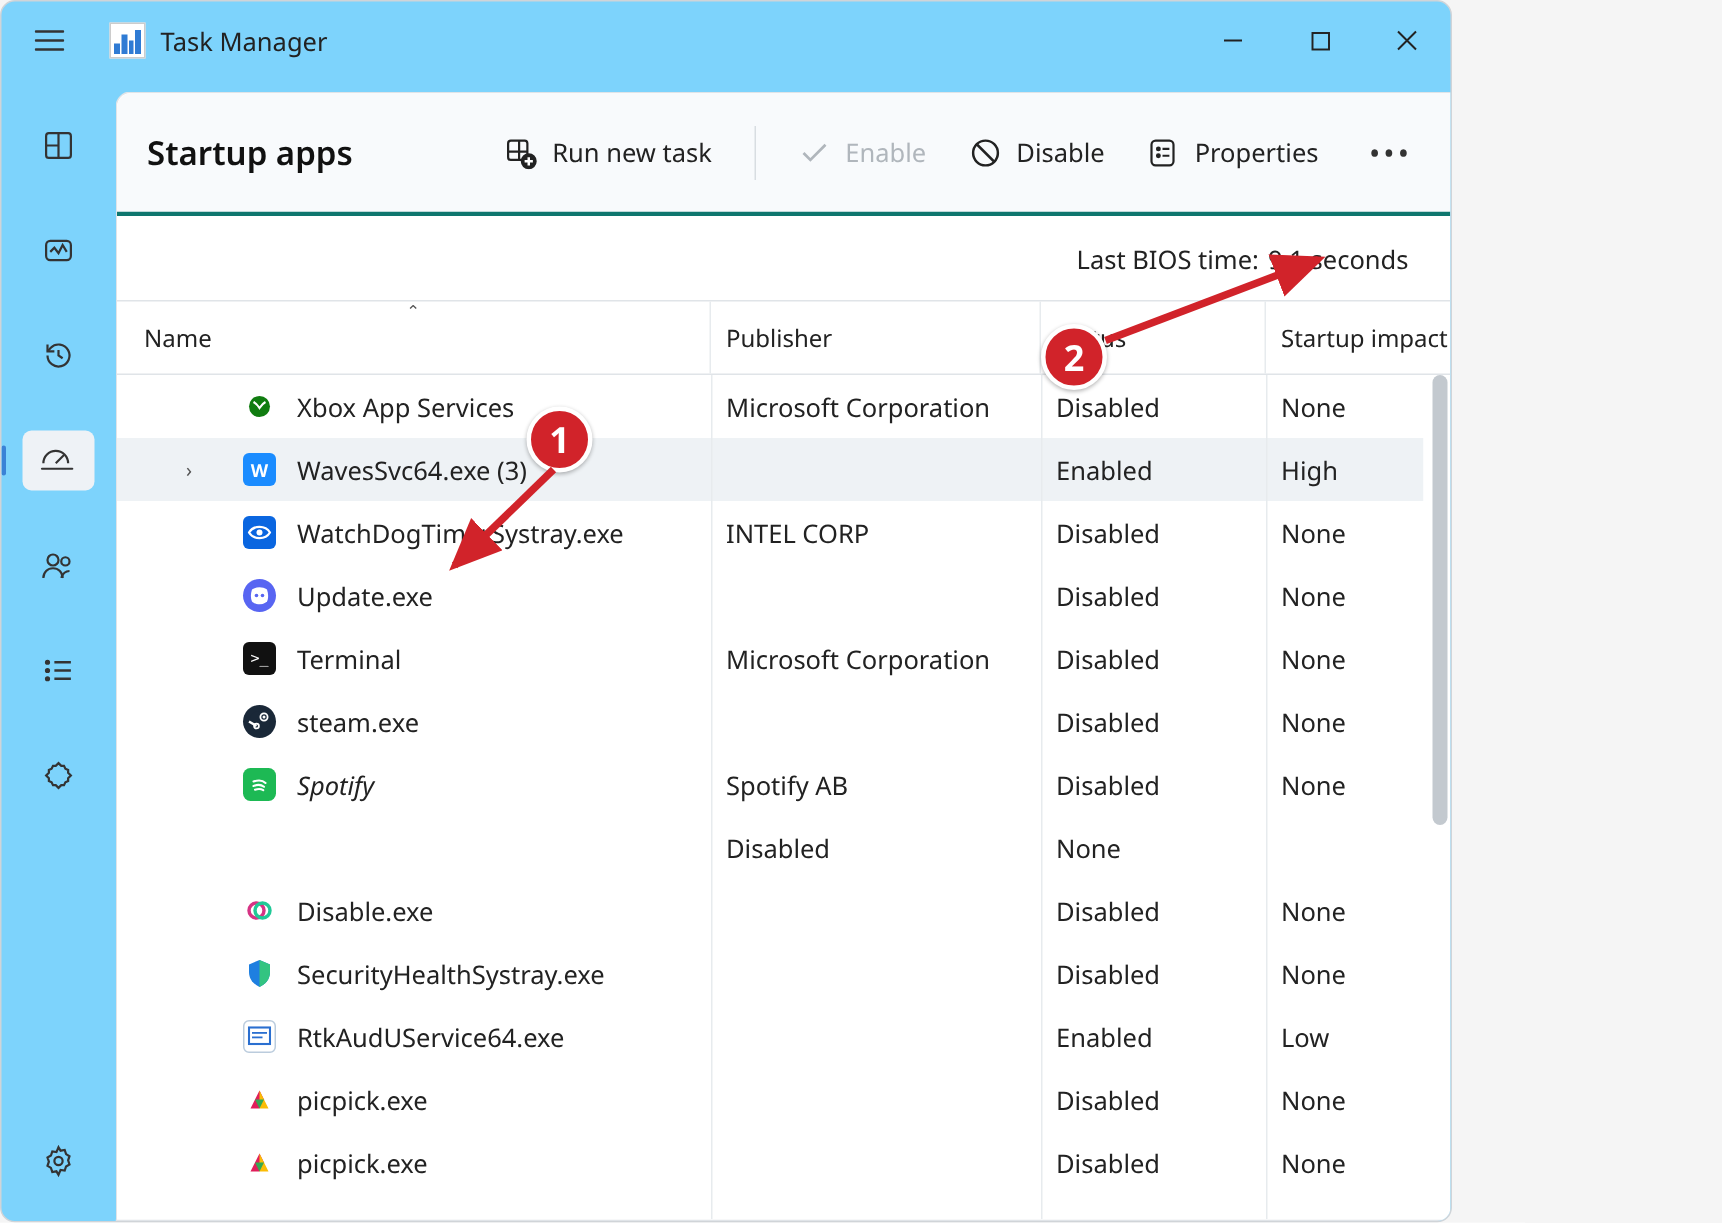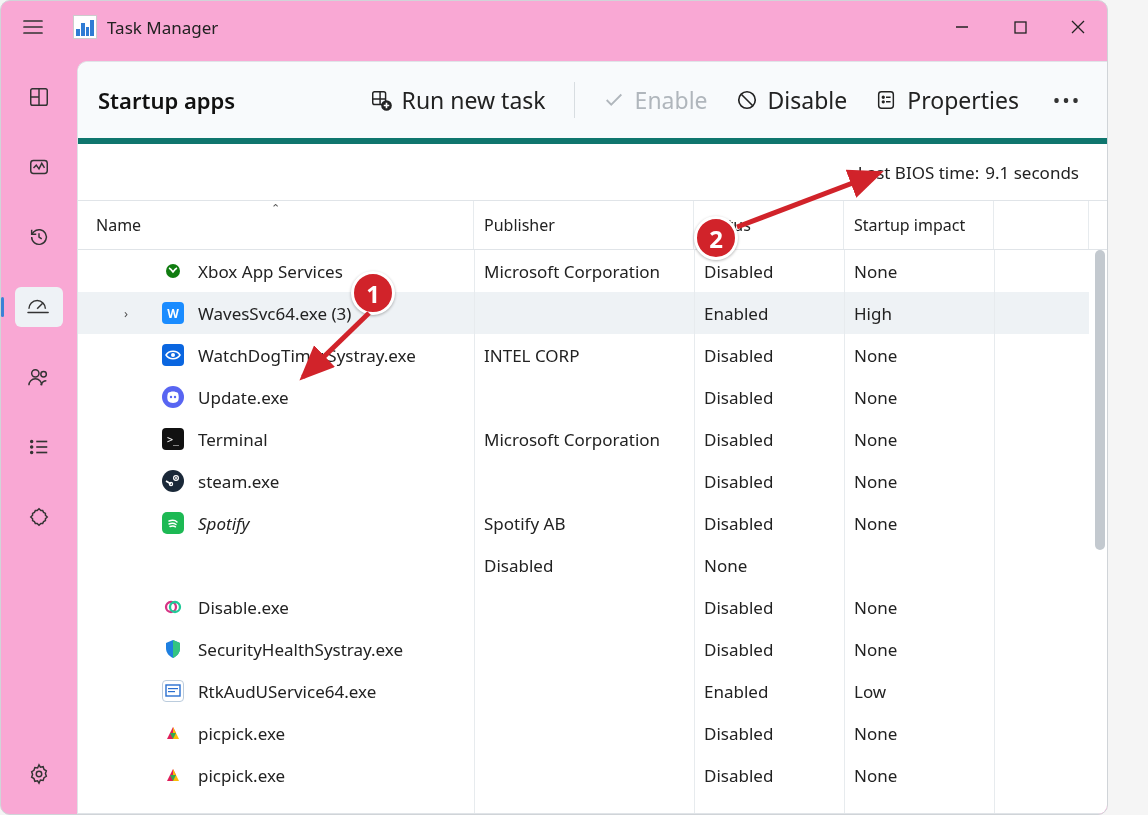--- a/index.html
+++ b/index.html
@@ -1,21 +1,21 @@
 <!DOCTYPE html>
 <html><head>
 <meta charset="utf-8">
 <style>
   * { box-sizing: border-box; margin: 0; padding: 0; }
   html, body { width: 1148px; height: 815px; overflow: hidden; background: #f5f5f5; font-family: "Segoe UI", system-ui, sans-serif; }
   .window {
     position: relative;
-    width: 1108px;
+    width: 968px;
     height: 815px;
-    background: #f9a8d4;
+    background: #7dd3fc;
     border-radius: 10px;
     border: 1px solid #d0d4d8;
     overflow: hidden;
   }
   
   .titlebar {
     display: flex; align-items: center; height: 52px;
     padding-left: 12px;
   }
   .hamburger {
@@ -57,27 +57,27 @@
     position: absolute; left: 76px; top: 60px; right: 0; bottom: 0;
     border-top-left-radius: 10px;
     border: 1px solid #e0e4e8;
     border-right: none;
     background: #ffffff;
     display: flex; flex-direction: column;
     overflow: hidden;
   }
   .toolbar {
     height: 82px; display: flex; align-items: center; padding: 0 20px;
-    border-bottom: 6px solid #0f766e;
+    border-bottom: 3px solid #0f766e;
     background: #f8fafc;
     border-top-left-radius: 10px;
   }
   .page-title { font-size: 22px; font-weight: 600; color: #111; }
   .toolbar-actions { margin-left: auto; display: flex; align-items: center; gap: 28px; }
-  .tool-btn { display: flex; align-items: center; gap: 10px; font-size: 23px; color: #222; cursor: pointer; }
+  .tool-btn { display: flex; align-items: center; gap: 10px; font-size: 17px; color: #222; cursor: pointer; }
   .tool-btn.disabled { color: #b0b6bc; cursor: default; }
   .tool-sep { width: 1px; height: 36px; background: #d8dde1; }
   .more-btn { width: 40px; height: 40px; display:flex; align-items:center; justify-content:center; cursor:pointer; font-size: 20px; letter-spacing: 2px; color: #333; }
 
   .biosbar { height: 56px; display: flex; align-items: center; justify-content: flex-end; padding: 0 28px; font-size: 17px; color: #222; text-align: center; }
   .biosbar .lab { margin-right: 6px; }
 
   
   .table { flex: 1; position: relative; overflow: hidden; }
   .thead {

